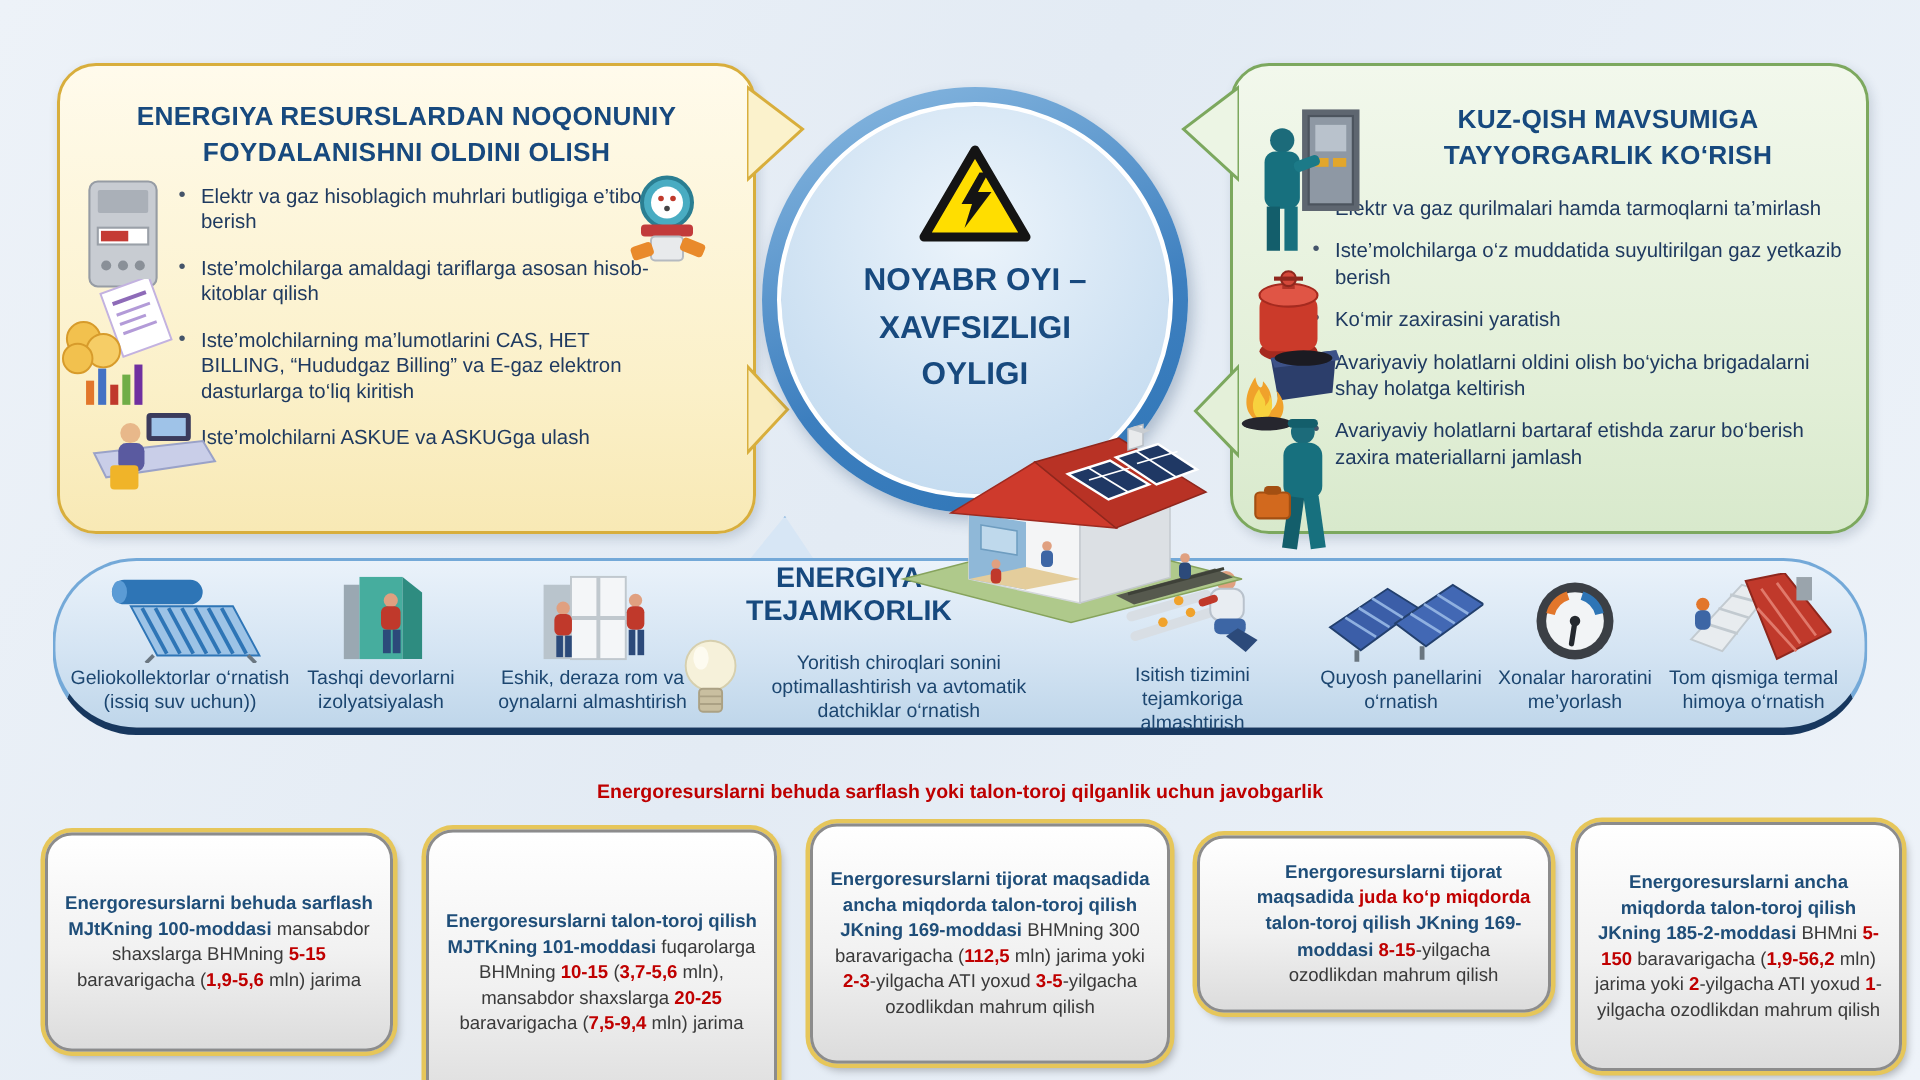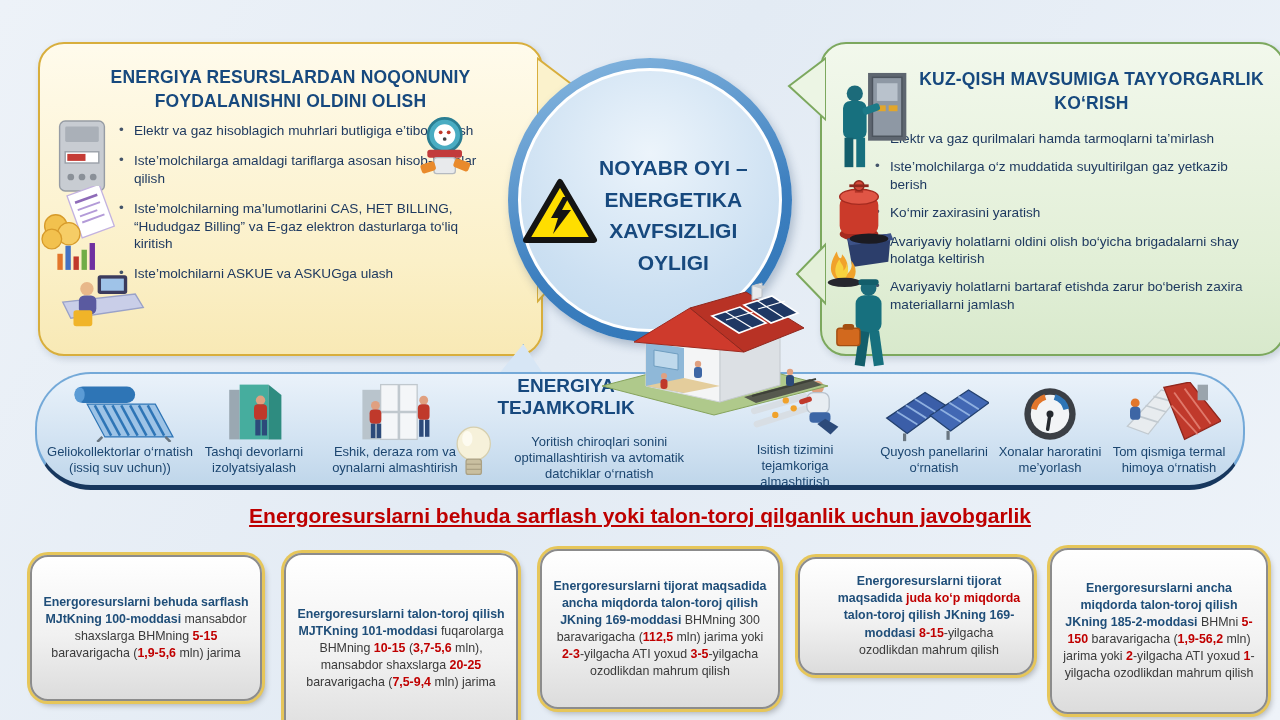--- a/index.html
+++ b/index.html
@@ -2,21 +2,21 @@
 <html><head>
 <meta charset="utf-8">
 <style>
   html,body{margin:0;padding:0;}
   body{font-family:"Liberation Sans",sans-serif;}
   .stage{position:relative;width:1280px;height:720px;overflow:hidden;
          background:linear-gradient(120deg,#EDF2F8 0%,#E3EBF4 45%,#EEF3F9 100%);}
 
   
   .bubble{position:absolute;top:42px;height:310px;border-radius:26px;
-          box-shadow:2px 3px 7px rgba(40,60,90,.18);padding-left:39px;}
+          box-shadow:2px 3px 7px rgba(40,60,90,.18);}
   .bubble-yellow{left:38px;width:462px;border:2px solid #D8AE3C;
           background:linear-gradient(180deg,#FFFBEC 0%,#FBF0C8 70%,#F8E9B5 100%);}
   .bubble-green{left:820px;width:422px;border:2px solid #7CA85E;
           background:linear-gradient(180deg,#F2F8EC 0%,#E2EFD7 70%,#D8E9CC 100%);}
   .bubble h2{position:absolute;margin:0;font-size:17.5px;line-height:1.35;
           color:#17497E;text-align:center;font-weight:bold;letter-spacing:.2px;}
   .bubble-yellow h2{top:22px;left:24px;right:24px;}
   .bubble-green h2{top:24px;left:92px;right:14px;}
   .bubble ul{position:absolute;margin:0;padding:0;list-style:none;}
   .bubble-yellow ul{top:78px;left:94px;right:56px;}
@@ -27,21 +27,21 @@
   .bubble li::before{content:"•";position:absolute;left:-15px;top:-1px;color:#44546A;}
   .tail{position:absolute;}
   .p-icon{position:absolute;}
 
   
   .circle{position:absolute;left:508px;top:58px;width:284px;height:284px;border-radius:50%;
           background:linear-gradient(160deg,#8CBBE2 0%,#3D7FBF 60%,#2E75B6 100%);
           box-shadow:3px 5px 10px rgba(30,60,100,.28);z-index:3;}
   .circle-inner{position:absolute;inset:10px;border-radius:50%;border:3px solid #FFFFFF;
           background:radial-gradient(circle at 50% 32%,#ECF4FB 0%,#CCE0F2 65%,#BED8EE 100%);
-          display:flex;flex-direction:row;align-items:center;padding-top:24px;box-sizing:border-box;}
+          display:flex;flex-direction:column;align-items:center;padding-top:24px;box-sizing:border-box;}
   .circle-title{margin-top:6px;text-align:center;font-weight:bold;font-size:21px;
           line-height:1.5;color:#17497E;}
 
   
   .band{position:absolute;left:35px;top:372px;width:1210px;height:118px;box-sizing:border-box;
         border:2px solid #74A9D8;border-bottom:5px solid #17375E;border-radius:56px;
         background:linear-gradient(180deg,#EAF2FA 0%,#D4E4F3 55%,#BFD6EA 100%);z-index:2;}
   .band-notch{position:absolute;left:498px;top:344px;width:46px;height:30px;z-index:1;
         background:#D7E6F5;clip-path:polygon(0 100%,55% 0,100% 100%);
         border-top:1px solid #74A9D8;}
@@ -59,22 +59,22 @@
   .bi-6{left:872px;top:382px;width:124px;}
   .bi-6 .band-ico{height:60px;}
   .bi-7{left:996px;top:384px;width:108px;text-align:center;}
   .bi-7 .band-ico{height:58px;}
   .bi-8{left:1106px;top:380px;width:126px;}
 
   
   .house{position:absolute;left:594px;top:280px;width:242px;height:136px;z-index:4;}
 
   
-  .penalty-heading{position:absolute;left:0;right:0;top:504px;margin:0;text-align:center;
-        font-size:21px;font-weight:bold;color:#BE0000;z-index:2;text-decoration:underline;}
+  .penalty-heading{position:absolute;left:0;right:0;top:504px;margin:16px;text-align:center;
+        font-size:13px;font-weight:bold;color:#BE0000;z-index:2;}
   .pbox{position:absolute;border:2px solid #8C8C8C;border-radius:18px;box-sizing:border-box;
         background:linear-gradient(180deg,#FFFFFF 0%,#F1F1F1 55%,#DCDCDC 100%);
         box-shadow:0 0 0 3px #E6C65A,3px 4px 6px rgba(0,0,0,.28);
         display:flex;align-items:center;justify-content:center;padding:8px 10px;z-index:2;}
   .pbox p{margin:0;text-align:center;font-size:12.4px;line-height:1.38;}
   .pb-1{left:30px; top:555px;width:232px;height:146px;}
   .pb-2{left:284px;top:553px;width:234px;height:191px;}
   .pb-3{left:540px;top:549px;width:240px;height:160px;}
   .pb-4{left:798px;top:557px;width:236px;height:118px;padding-left:36px;}
   .pb-5{left:1050px;top:548px;width:218px;height:166px;}
@@ -203,21 +203,20 @@
   </section>
 
   <div class="circle">
     <div class="circle-inner">
       <svg width="78" height="70" viewBox="0 0 78 70">
         <polygon points="39,5 73,63 5,63" fill="#FFDE00" stroke="#141414" stroke-width="6" stroke-linejoin="round"></polygon>
         <polygon points="42,20 30,41 37,41 32,57 50,33 41,33 48,20" fill="#141414"></polygon>
       </svg>
       <div class="circle-title">
         <div>NOYABR OYI –</div>
-        <div>ENERGETIKA</div>
         <div>XAVFSIZLIGI</div>
         <div>OYLIGI</div>
       </div>
     </div>
   </div>
 
   <div class="band-notch"></div>
   <div class="band"></div>
 
   <div class="band-label">

